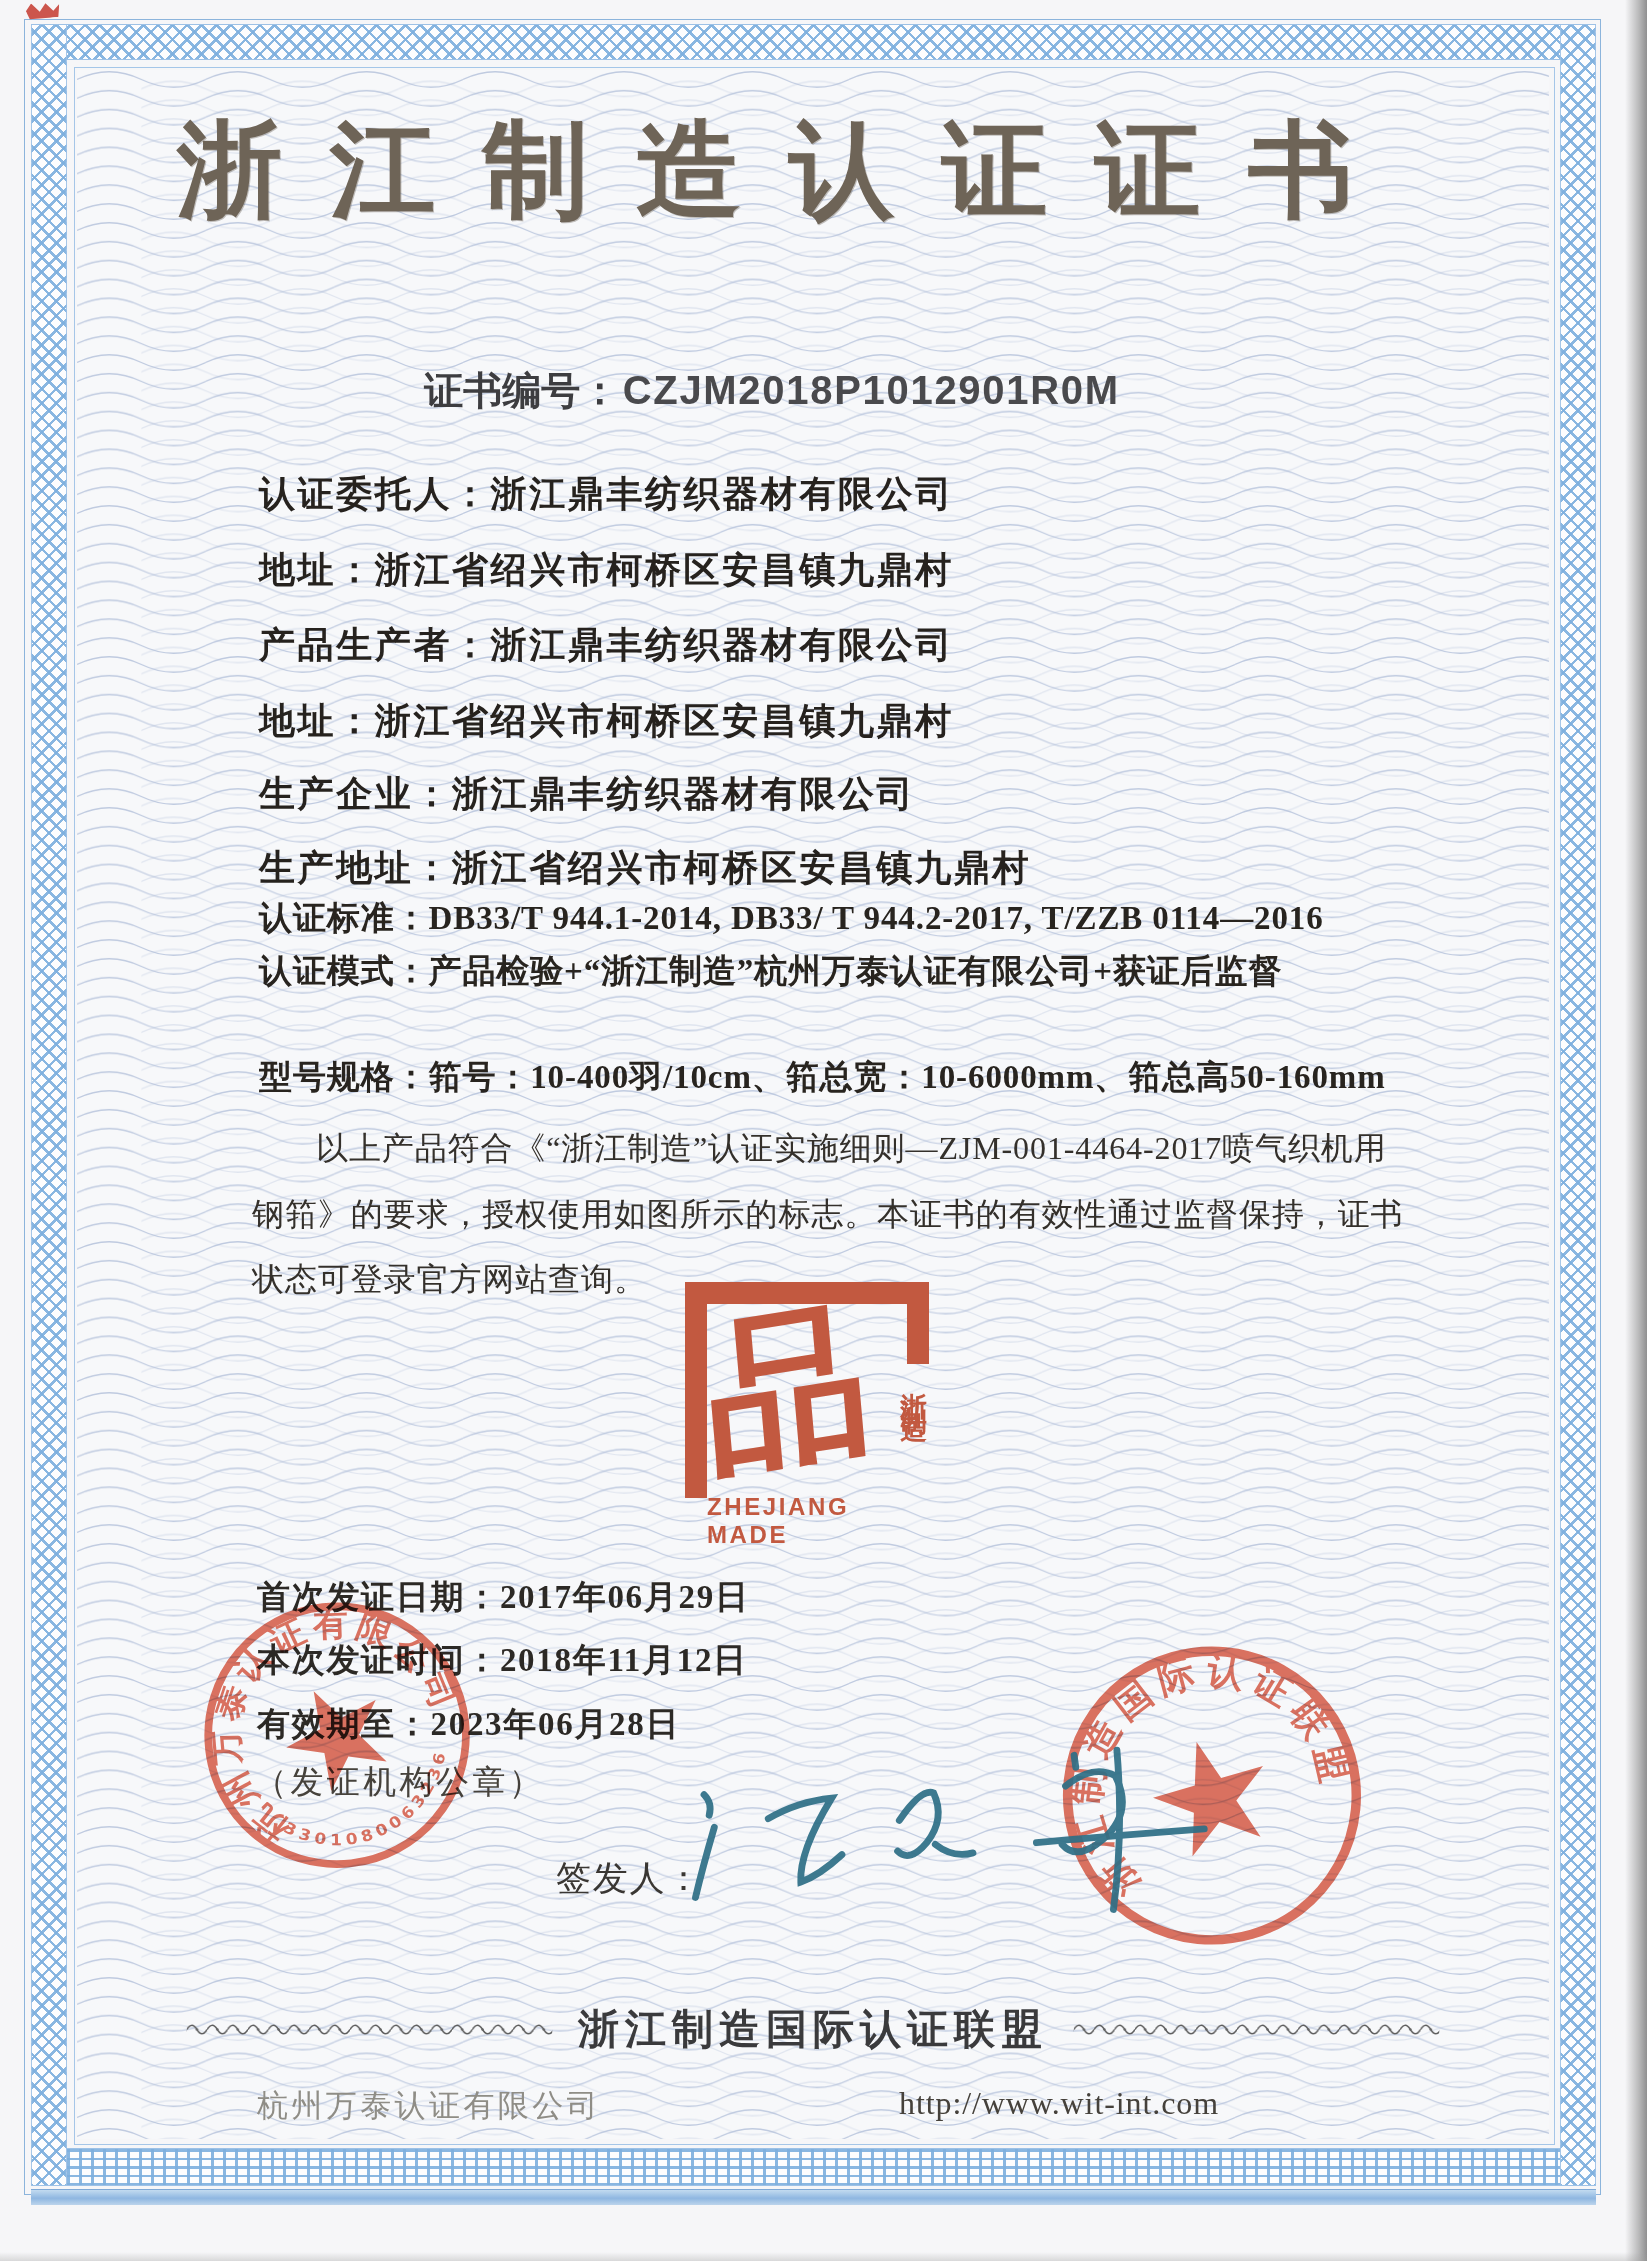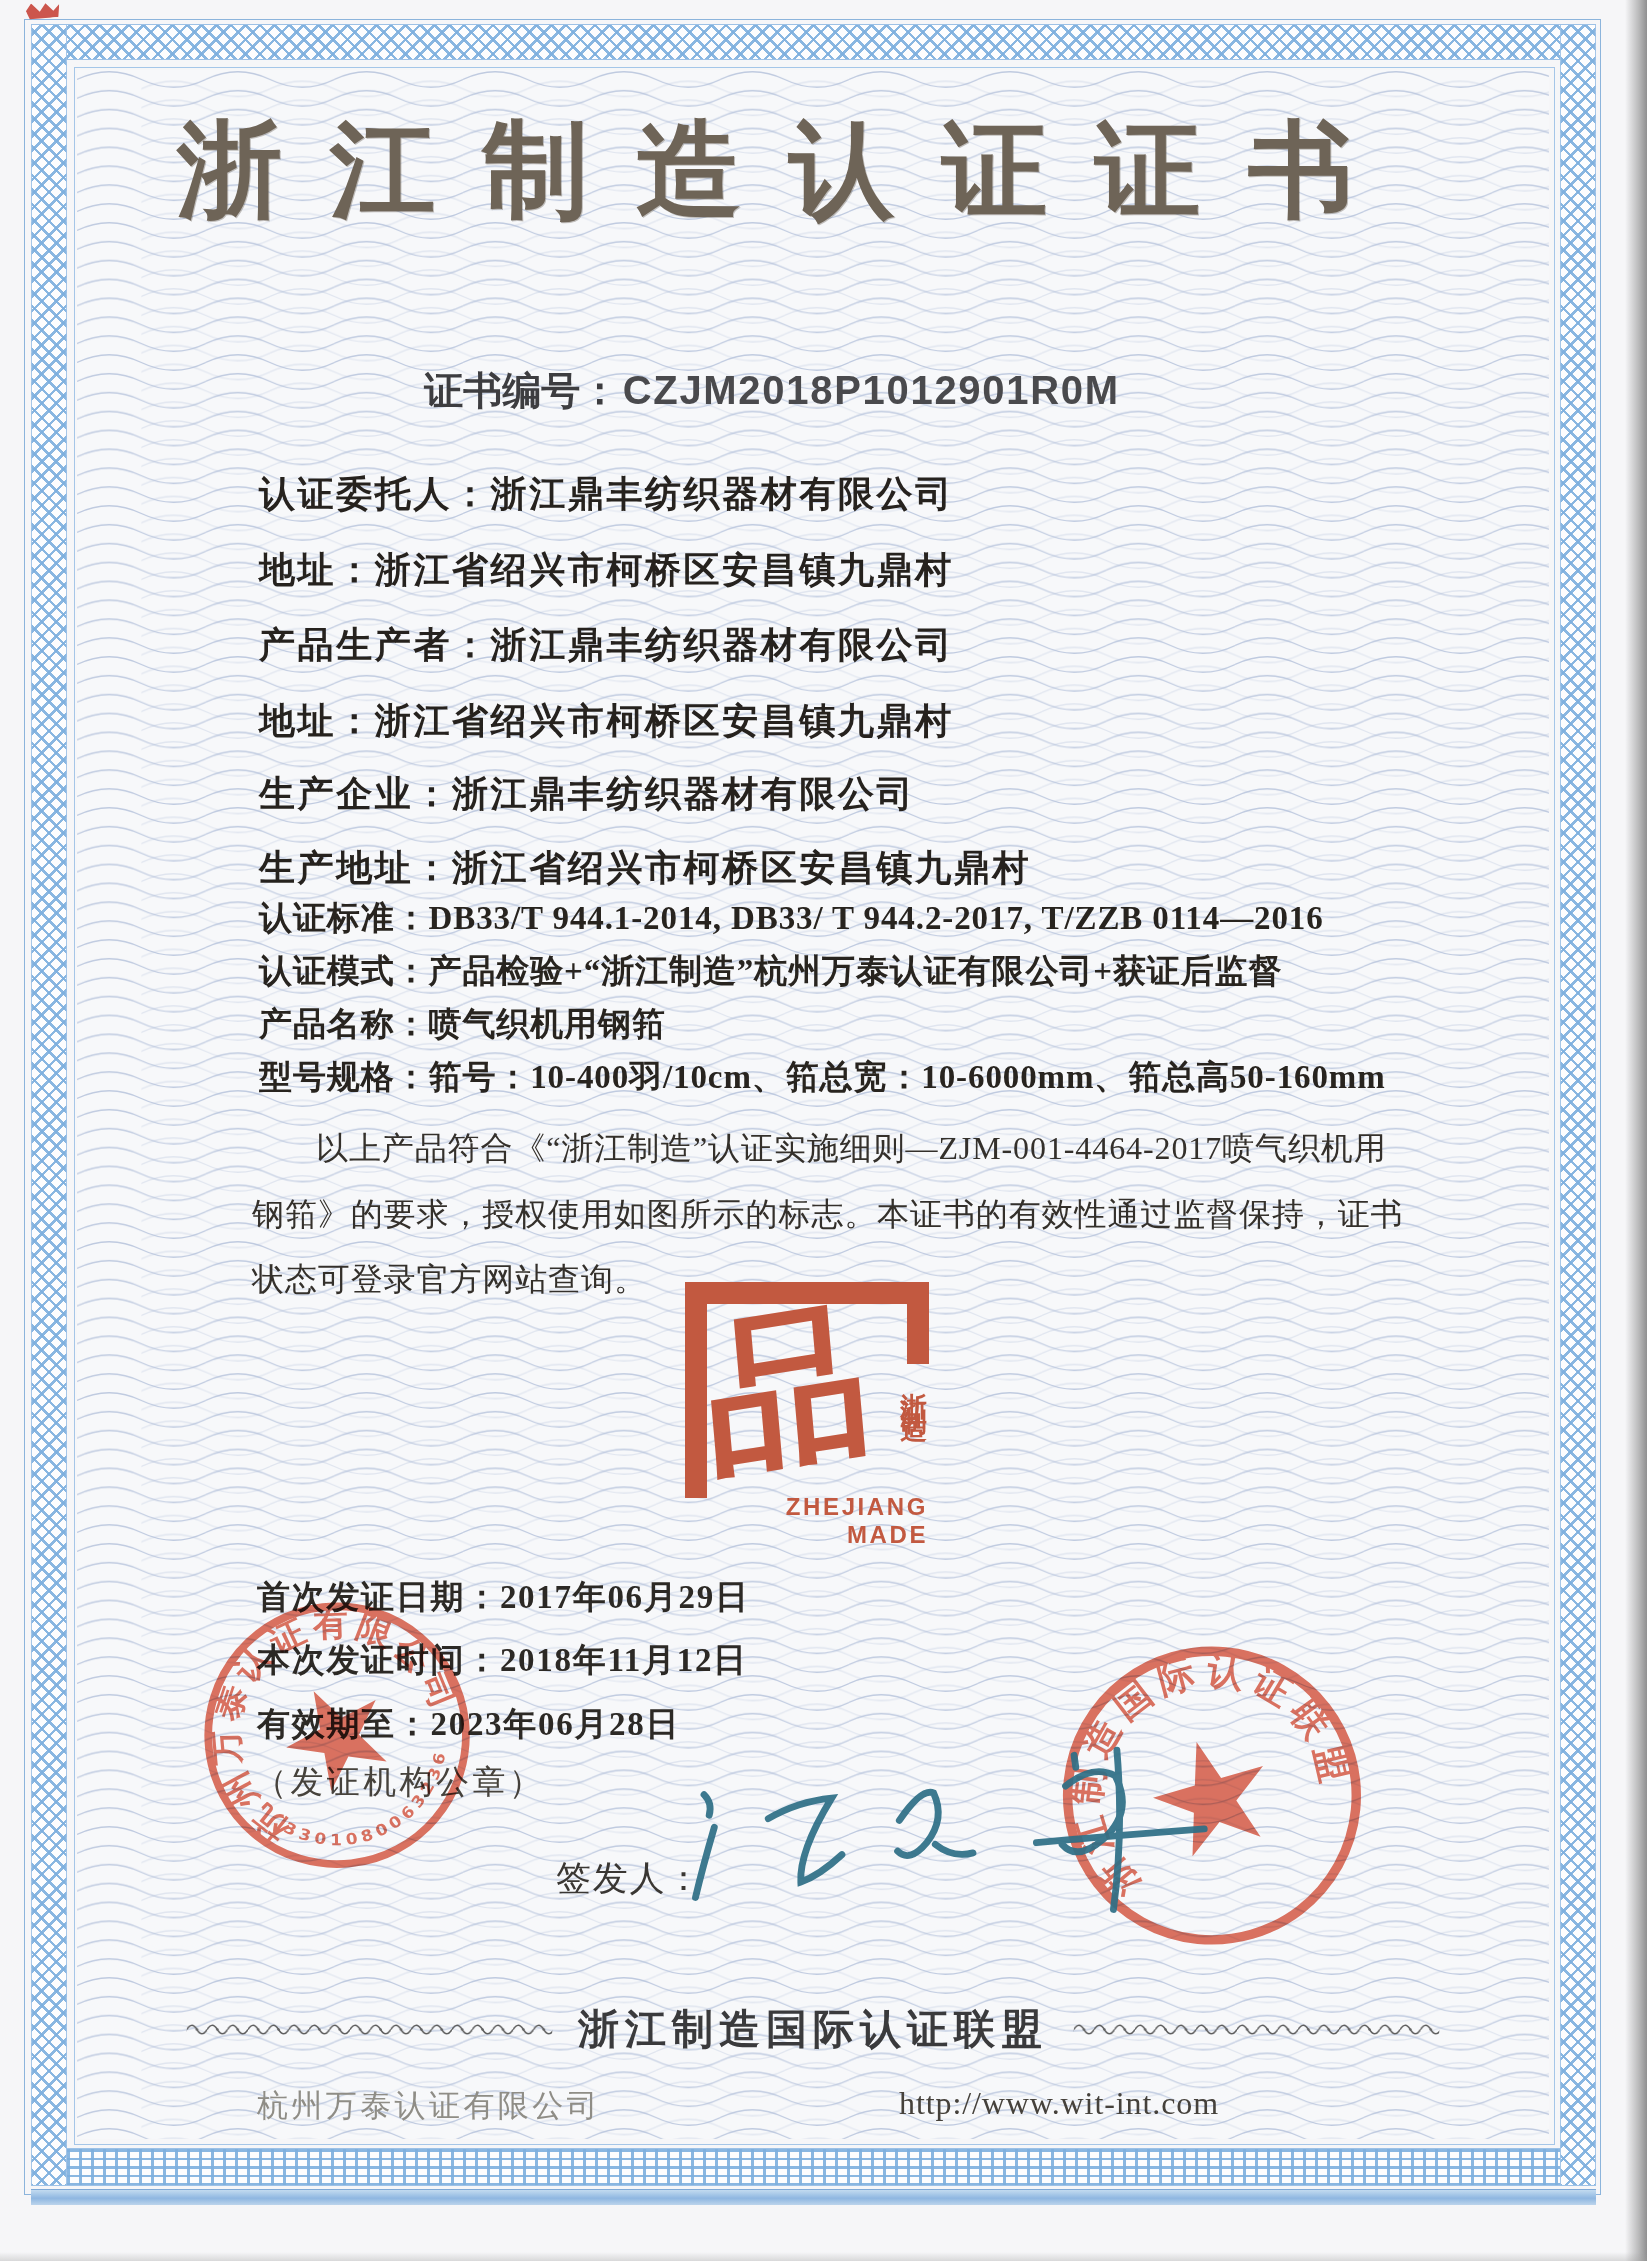--- a/index.html
+++ b/index.html
@@ -57,21 +57,21 @@
   
   .logo{left:685px;top:1282px;width:244px;height:257px;}
   .logo .bar{position:absolute;background:#c25940;}
   .logo .bar-top{left:0;top:0;width:244px;height:22px;}
   .logo .bar-left{left:0;top:0;width:22px;height:216px;}
   .logo .bar-right{right:0;top:0;width:22px;height:82px;}
   .logo-glyph{position:absolute;left:19px;top:20.6px;width:197px;font-family:"DejaVu Serif",serif;
     font-size:165px;line-height:1;font-weight:700;color:#c25940;transform:rotate(-9deg) skewX(-4deg);}
   .logo-side{position:absolute;right:-2.6px;top:89px;writing-mode:vertical-rl;
     font-family:"Liberation Sans",sans-serif;font-weight:700;font-size:26.6px;letter-spacing:7.7px;color:#c25940;}
-  .logo-bottom{position:absolute;left:22px;top:211px;width:221px;text-align:right;
+  .logo-bottom{position:absolute;left:22px;top:211px;width:221px;text-align:left;
     font-family:"Liberation Sans",sans-serif;font-weight:700;font-size:24px;letter-spacing:2.6px;color:#c25940;}
 
   
   .date-line{left:257px;white-space:nowrap;font-weight:700;font-size:33px;color:#2c2925;letter-spacing:1.7px;}
   .seal-note{left:254px;top:1760px;font-size:33px;color:#46423c;letter-spacing:3.4px;}
   .issuer-label{left:556px;top:1855px;font-size:35px;color:#3a3733;letter-spacing:1.7px;}
 
   
   .stamp{mix-blend-mode:multiply;opacity:.82;}
   .stamp-left{left:192px;top:1589px;transform:rotate(-28deg);}
@@ -126,21 +126,20 @@
 
   <div class="field-line abs" style="top:470px"><span>认证委托人：</span><span>浙江鼎丰纺织器材有限公司</span></div>
   <div class="field-line abs" style="top:546px"><span>地址：</span><span>浙江省绍兴市柯桥区安昌镇九鼎村</span></div>
   <div class="field-line abs" style="top:621px"><span>产品生产者：</span><span>浙江鼎丰纺织器材有限公司</span></div>
   <div class="field-line abs" style="top:697px"><span>地址：</span><span>浙江省绍兴市柯桥区安昌镇九鼎村</span></div>
   <div class="field-line abs" style="top:770px"><span>生产企业：</span><span>浙江鼎丰纺织器材有限公司</span></div>
   <div class="field-line abs" style="top:844px"><span>生产地址：</span><span>浙江省绍兴市柯桥区安昌镇九鼎村</span></div>
 
   <div class="spec-line abs" style="top:896px"><span>认证标准：</span><span>DB33/T 944.1-2014, DB33/ T 944.2-2017, T/ZZB 0114—2016</span></div>
   <div class="spec-line abs" style="top:949px"><span>认证模式：</span><span>产品检验+“浙江制造”杭州万泰认证有限公司+获证后监督</span></div>
-  <div class="spec-line abs" style="top:1002px"><span>产品名称：</span><span>喷气织机用钢筘</span></div>
   <div class="spec-line abs" style="top:1055px"><span>型号规格：</span><span>筘号：10-400羽/10cm、筘总宽：10-6000mm、筘总高50-160mm</span></div>
 
   <p class="statement abs">以上产品符合《“浙江制造”认证实施细则—ZJM-001-4464-2017喷气织机用钢筘》的要求，授权使用如图所示的标志。本证书的有效性通过监督保持，证书状态可登录官方网站查询。</p>
 
   <div class="logo abs">
     <div class="bar bar-top"></div>
     <div class="bar bar-left"></div>
     <div class="bar bar-right"></div>
     <div class="logo-glyph">品</div>
     <div class="logo-side">浙江制造</div>

